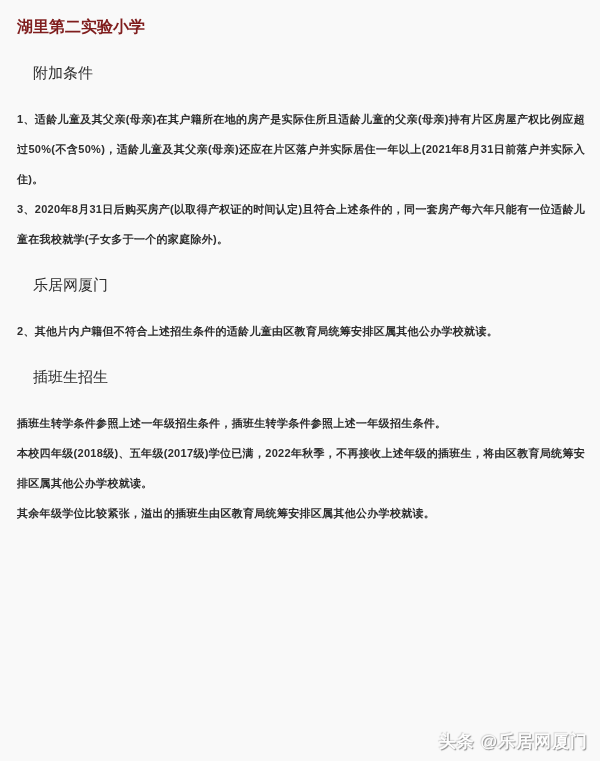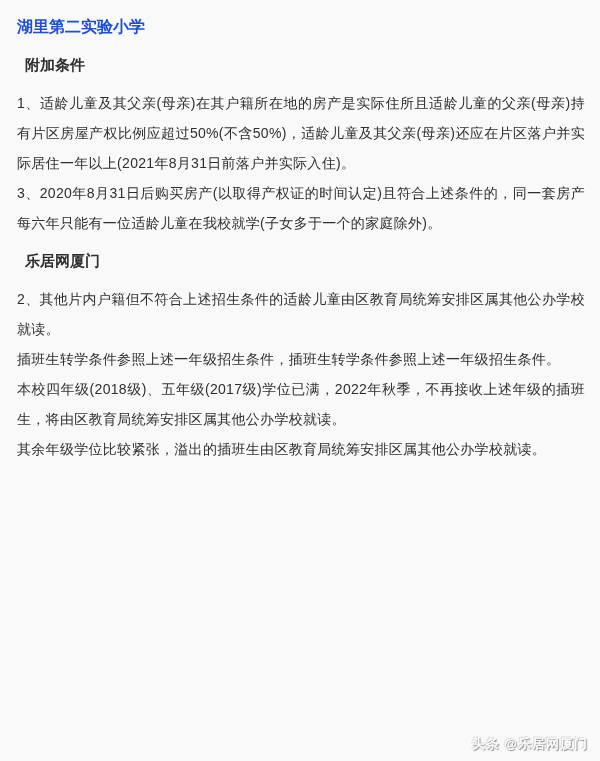--- a/index.html
+++ b/index.html
@@ -16,59 +16,60 @@
     overflow: hidden;
   }
   .doc {
     padding: 12px 15px 0 17px;
   }
   .title {
     font-size: 16px;
     font-weight: 700;
     line-height: 30px;
     margin: 0;
-    color: #1d4ed8;
+    color: #7f1d1d;
   }
   .heading {
     font-size: 15px;
-    font-weight: 700;
+    font-weight: 400;
     line-height: 30px;
-    margin: 8px;
+    margin: 16px;
   }
   .para {
-    font-size: 14px;
-    font-weight: 400;
+    font-size: 11px;
+    font-weight: 700;
     line-height: 30px;
     margin: 0;
     text-align: justify;
     letter-spacing: 0.3px;
   }
   .watermark {
     position: absolute;
     right: 12px;
     bottom: 8px;
-    font-size: 13px;
+    font-size: 17px;
     font-weight: 700;
     color: #fdfdfd;
     text-shadow: 1px 1px 1px #8f8f8f, -1px -1px 1px #d6d6d6;
     letter-spacing: 1px;
     user-select: none;
   }
 </style>
 </head>
 <body>
 
 <div class="doc">
   <h1 class="title">湖里第二实验小学</h1>
 
   <div class="heading">附加条件</div>
   <p class="para">1、适龄儿童及其父亲(母亲)在其户籍所在地的房产是实际住所且适龄儿童的父亲(母亲)持有片区房屋产权比例应超过50%(不含50%)，适龄儿童及其父亲(母亲)还应在片区落户并实际居住一年以上(2021年8月31日前落户并实际入住)。</p>
   <p class="para">3、2020年8月31日后购买房产(以取得产权证的时间认定)且符合上述条件的，同一套房产每六年只能有一位适龄儿童在我校就学(子女多于一个的家庭除外)。</p>
 
   <div class="heading">乐居网厦门</div>
   <p class="para">2、其他片内户籍但不符合上述招生条件的适龄儿童由区教育局统筹安排区属其他公办学校就读。</p>
 
+  <div class="heading">插班生招生</div>
   <p class="para">插班生转学条件参照上述一年级招生条件，插班生转学条件参照上述一年级招生条件。</p>
   <p class="para">本校四年级(2018级)、五年级(2017级)学位已满，2022年秋季，不再接收上述年级的插班生，将由区教育局统筹安排区属其他公办学校就读。</p>
   <p class="para">其余年级学位比较紧张，溢出的插班生由区教育局统筹安排区属其他公办学校就读。</p>
 </div>
 
 <div class="watermark">头条 @乐居网厦门</div>
 
 </body></html>

